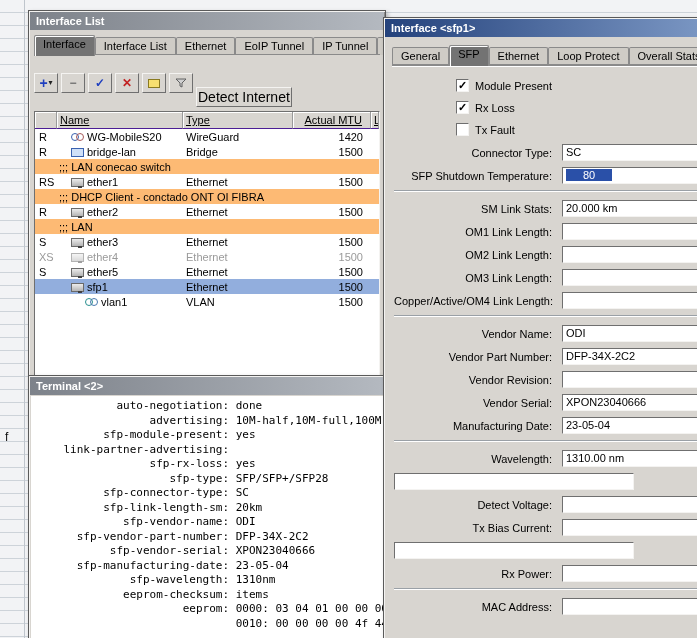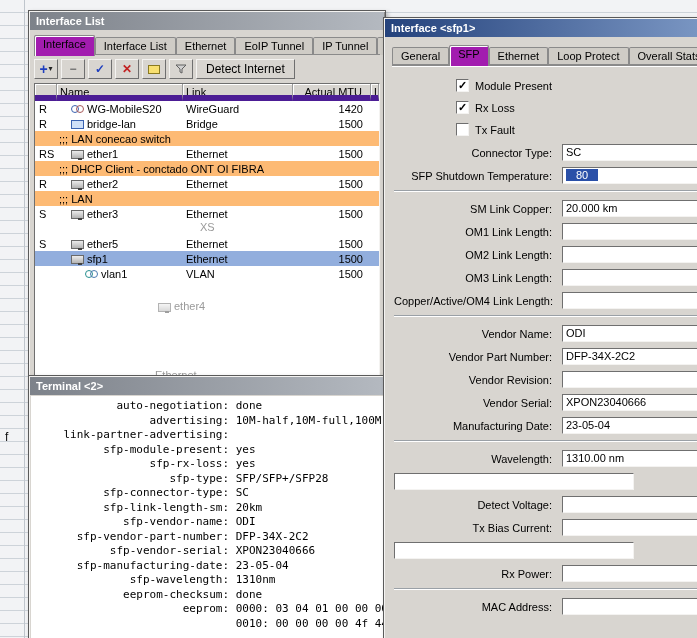--- a/index.html
+++ b/index.html
@@ -39,66 +39,66 @@
 
   
   .tabs { display: flex; align-items: flex-end; height: 21px; position: relative; white-space: nowrap; }
   .tabs::after { content: ""; position: absolute; left: 0; right: 0; bottom: 0; height: 1px; background: #8a8a8a; z-index: 0; }
   .tab {
     padding: 2px 8px 3px; height: 18px;
     border: 1px solid #8a8a8a; border-bottom: none; border-radius: 2px 2px 0 0;
     background: #cfccc6; position: relative; z-index: 0; cursor: default;
   }
   .tab[data-active="true"] {
-    background: #a21caf; height: 21px; z-index: 2; margin-bottom: -1px;
+    background: #737373; height: 21px; z-index: 2; margin-bottom: -1px;
     box-shadow: inset 1px 1px 0 #fff;
   }
 
   
   #iface-win { left: 28px; top: 10px; width: 358px; height: 412px; z-index: 1; }
   #iface-win .win-body { display: flex; flex-direction: column; padding: 3px; }
 
   .toolbar { display: flex; gap: 3px; align-items: center; margin: 4px 0 4px 0; }
   .tbtn {
     height: 20px; min-width: 24px; padding: 0 3px;
     display: inline-flex; align-items: center; justify-content: center; gap: 1px;
     background: #d8d5d0; border: 1px solid; border-color: #f4f3f1 #6f6f6f #6f6f6f #f4f3f1;
     font-size: 12px; line-height: 1;
   }
   .tbtn .plus  { color: #1f3fbf; font-weight: bold; font-size: 14px; }
   .tbtn .caret { font-size: 8px; color: #222; }
   .tbtn .minus { color: #707070; font-weight: bold; }
   .tbtn .check { color: #1f3fbf; font-weight: bold; }
   .tbtn .cross { color: #c22222; font-weight: bold; }
   .note-glyph { width: 12px; height: 9px; background: #f8e070; border: 1px solid #8a7a20; }
-  .txtbtn { height: 20px; padding: 0 9px; background: #d8d5d0;
-    border: 1px solid; border-color: #f4f3f1 #6f6f6f #6f6f6f #f4f3f1; font-size: 12px;
-    display: inline-flex; align-items: center; }
+  .txtbtn { height: 20px; padding: 0 1px; background: #d8d5d0;
+    border: 1px solid; border-color: #f4f3f1 #6f6f6f #6f6f6f #f4f3f1; font-size: 14px;
+    display: inline-flex; align-items: center; margin-top: 28px; }
 
   .table-wrap {
     flex: 1; display: flex; flex-direction: column; overflow: hidden;
     background: #fff; border: 1px solid; border-color: #6f6f6f #f4f3f1 #f4f3f1 #6f6f6f;
   }
   .thead { display: flex; background: #d8d5d0; flex: 0 0 17px; }
   .th {
     padding: 2px 3px 0 5px; height: 17px;
-    border-right: 1px solid #9a9a9a; border-bottom: 6px solid #4c1d95;
-    box-shadow: inset 1px 1px 0 #fff; overflow: hidden; white-space: nowrap;
+    border-right: 1px solid #9a9a9a; border-bottom: 1px solid #4c1d95;
+    box-shadow: inset 1px 1px 0 #fff; overflow: hidden; white-space: nowrap; text-decoration: underline;
   }
   .rows { flex: 1; overflow: hidden; }
   .c-flags { width: 22px; flex: 0 0 22px; padding-left: 4px; }
   .c-name  { width: 126px; flex: 0 0 126px; display: flex; align-items: center; gap: 3px; padding-left: 14px; overflow: hidden; white-space: nowrap; }
   .thead .c-name { padding-left: 3px; display: block; }
   .c-type  { width: 110px; flex: 0 0 110px; padding-left: 3px; overflow: hidden; white-space: nowrap; }
   .c-mtu   { width: 78px; flex: 0 0 78px; text-align: right; padding-right: 8px; }
   .thead .c-mtu { text-align: right; padding-left: 3px; }
   .c-l2    { flex: 1 1 auto; padding-left: 3px; overflow: hidden; white-space: nowrap; }
   .trow { display: flex; height: 15px; align-items: center; cursor: default; }
   .trow[data-selected="true"] { background: #92aedd; }
-  .trow[data-disabled="true"] { color: #9a9a9a; flex-direction: column; }
+  .trow[data-disabled="true"] { color: #9a9a9a; }
   .trow[data-disabled="true"] .icon { opacity: .5; }
   .trow.comment { background: #fdba74; }
   .trow.comment[data-selected="true"] { background: #92aedd; }
   .c-comment { flex: 1; padding-left: 2px; overflow: hidden; white-space: nowrap; }
   .c-name.child { padding-left: 28px; }
 
   .icon { width: 13px; height: 11px; display: inline-block; position: relative; flex: 0 0 13px; }
   .icon.rings::before, .icon.rings::after {
     content: ""; position: absolute; width: 6px; height: 6px; top: 2px;
     border: 1px solid #3a62b0; border-radius: 50%;
@@ -135,21 +135,21 @@
     border: 1px solid; border-color: #6f6f6f #f4f3f1 #f4f3f1 #6f6f6f;
     display: inline-flex; align-items: center; justify-content: center;
     font-size: 11px; font-weight: bold; color: #000; }
   .cbbox[data-checked="true"]::after { content: "\2713"; margin-top: -1px; }
 
   .frow { display: flex; align-items: center; height: 17px; margin-bottom: 6px; }
   .flabel { width: 158px; flex: 0 0 158px; text-align: right; margin-right: 10px; white-space: nowrap; }
   .finput { width: 240px; height: 17px; background: #fff; padding: 1px 3px;
     border: 1px solid; border-color: #6f6f6f #f4f3f1 #f4f3f1 #6f6f6f;
     overflow: hidden; white-space: nowrap; line-height: 13px; }
-  .finput .sel[data-selected="true"] { background: #2a50a8; color: #fff; padding: 0 10px; }
+  .finput .sel[data-selected="true"] { background: #2a50a8; color: #fff; padding: 0 17px; }
   .sep { border-top: 1px solid #9aa0a6; border-bottom: 1px solid #fff; margin: 2px 0 8px 0; }
 </style>
 </head>
 <body>
 
 <div class="sheet-lines"></div>
 <div class="vline"></div>
 <span class="stray">f</span>
 
 <div class="window" id="iface-win">
@@ -188,21 +188,21 @@
             <path d="M1 2h10L7 6v4L5 9V6L1 2z" fill="#d0d0d0" stroke="#606060" stroke-width="1"></path>
           </svg>
       </span>
       <span class="txtbtn">Detect Internet</span>
     </div>
 
     <div class="table-wrap">
       <div class="thead">
         <span class="th c-flags"></span>
         <span class="th c-name">Name</span>
-        <span class="th c-type">Link</span>
+        <span class="th c-type">Type</span>
         <span class="th c-mtu">Actual MTU</span>
         <span class="th c-l2">L2</span>
       </div>
       <div class="rows">
 
         <div class="trow">
           <span class="c-flags">R</span>
           <span class="c-name">
               <span class="icon rings"></span>
               <span>WG-MobileS20</span>
@@ -322,32 +322,32 @@
   </div>
 </div>
 
 <div class="window" id="term-win">
   <div class="titlebar inactive">
     <span>Terminal &lt;2&gt;</span>
   </div>
   <div class="win-body">
     <div class="tline">            auto-negotiation: done</div>
     <div class="tline">                 advertising: 10M-half,10M-full,100M-</div>
+    <div class="tline">          sfp-module-present: yes</div>
     <div class="tline">    link-partner-advertising:</div>
-    <div class="tline">          sfp-module-present: yes</div>
     <div class="tline">                 sfp-rx-loss: yes</div>
     <div class="tline">                    sfp-type: SFP/SFP+/SFP28</div>
     <div class="tline">          sfp-connector-type: SC</div>
     <div class="tline">          sfp-link-length-sm: 20km</div>
     <div class="tline">             sfp-vendor-name: ODI</div>
     <div class="tline">      sfp-vendor-part-number: DFP-34X-2C2</div>
     <div class="tline">           sfp-vendor-serial: XPON23040666</div>
     <div class="tline">      sfp-manufacturing-date: 23-05-04</div>
     <div class="tline">              sfp-wavelength: 1310nm</div>
-    <div class="tline">             eeprom-checksum: done</div>
+    <div class="tline">             eeprom-checksum: items</div>
     <div class="tline">                      eeprom: 0000: 03 04 01 00 00 00 00 00</div>
     <div class="tline">                              0010: 00 00 00 00 4f 44</div>
   </div>
 </div>
 
 <div class="window" id="sfp-win">
   <div class="titlebar active">
     <span>Interface &lt;sfp1&gt;</span>
   </div>
   <div class="win-body">
@@ -380,21 +380,21 @@
         <span class="finput">SC</span>
       </div>
       <div class="frow">
         <span class="flabel">SFP Shutdown Temperature:</span>
         <span class="finput"><span class="sel" data-selected="true">80</span></span>
       </div>
 
       <div class="sep"></div>
 
       <div class="frow">
-        <span class="flabel">SM Link Copper:</span>
+        <span class="flabel">SM Link Stats:</span>
         <span class="finput">20.000 km</span>
       </div>
       <div class="frow">
         <span class="flabel">OM1 Link Length:</span>
         <span class="finput"></span>
       </div>
       <div class="frow">
         <span class="flabel">OM2 Link Length:</span>
         <span class="finput"></span>
       </div>

